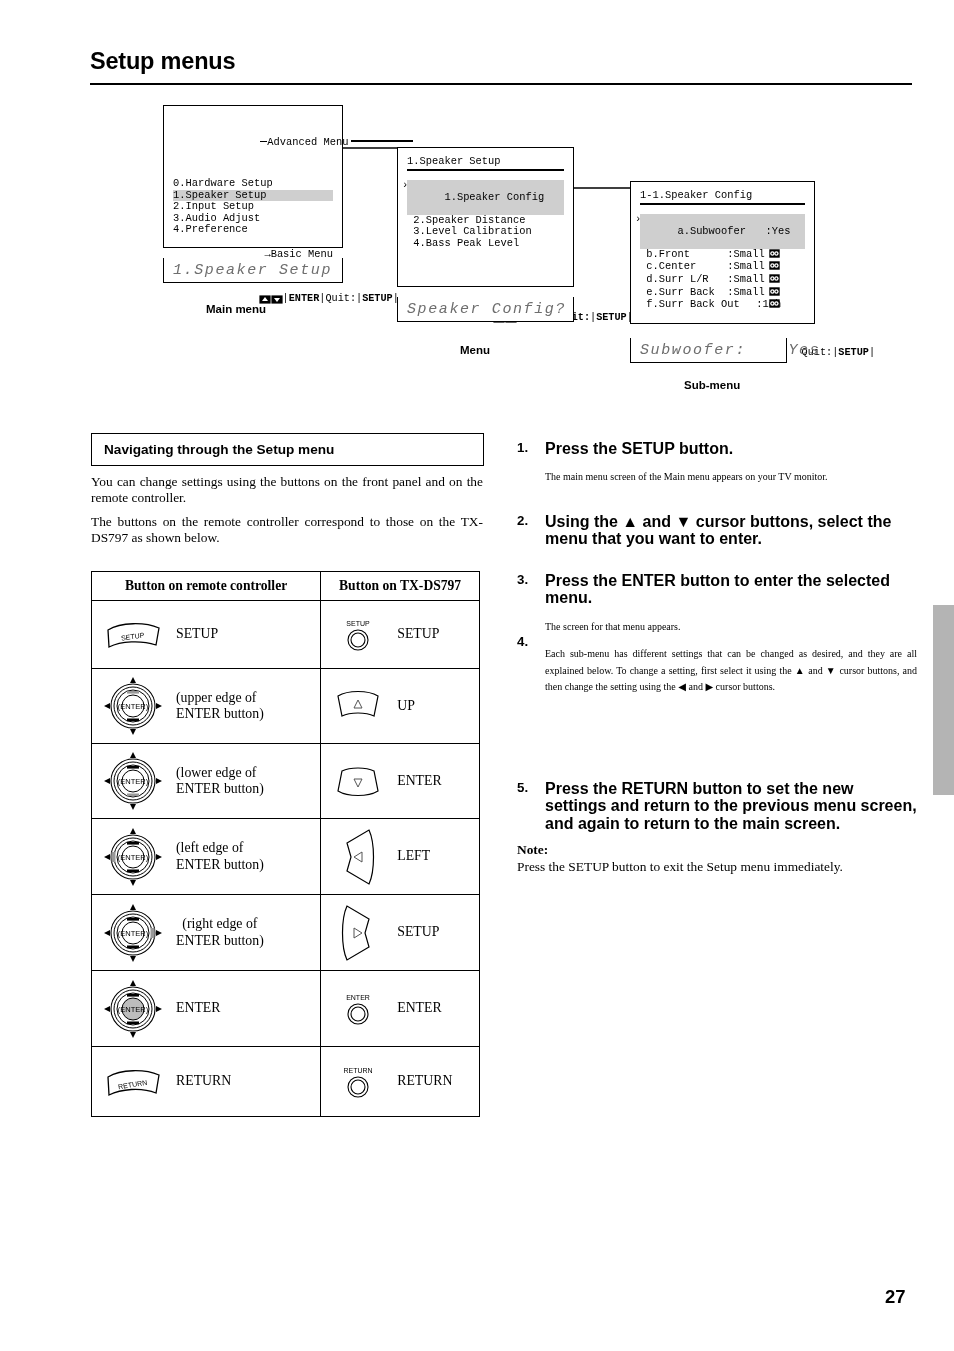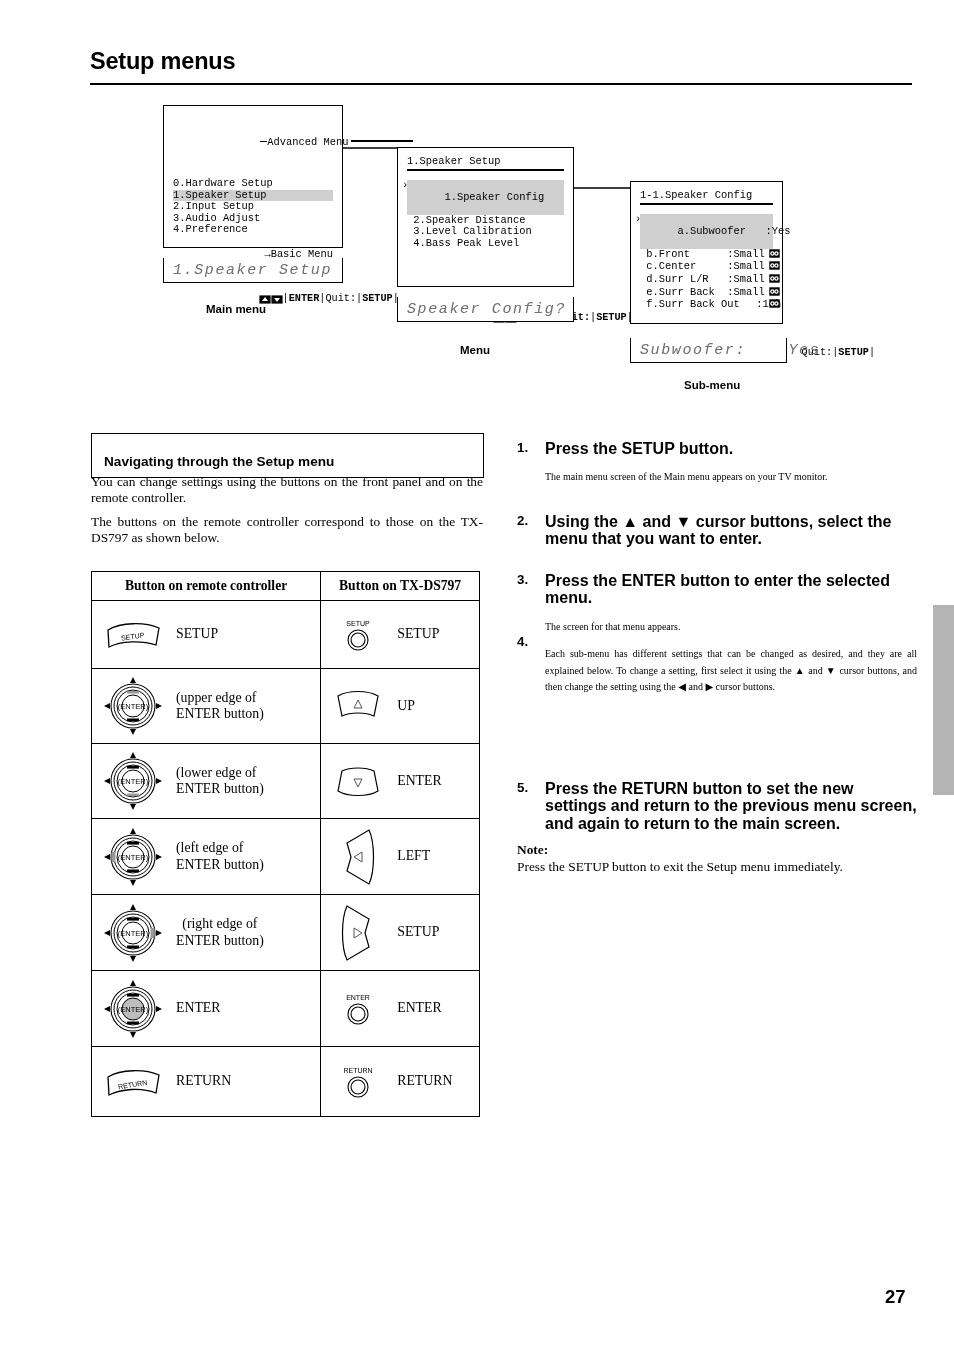--- a/index.html
+++ b/index.html
@@ -78,21 +78,21 @@
   .conn { position:absolute; }
   .conn line, .conn path { stroke:#000; stroke-width:1.4; fill:none; }
 
   
   .sect-box {
     position:absolute;
     border:1.5px solid #000;
     font-family:"Liberation Sans", sans-serif;
     font-weight:bold;
     font-size:13.6px;
-    padding:20px 10px 8px 12px;
+    padding:8px 10px 8px 12px;
   }
 
   
   .bodytext {
     position:absolute;
     font-family:"Liberation Serif", serif;
     font-size:13.4px;
     line-height:16.4px;
     text-align:justify;
   }
@@ -230,21 +230,21 @@
             <path d="M6 2 l3 4 H3 z" fill="#fff"></path>
           </svg><svg width="12" height="9" viewBox="0 0 12 9">
             <rect x="0.4" y="0.4" width="11.2" height="8.2" fill="#000"></rect>
             <path d="M6 7 l3 -4 H3 z" fill="#fff"></path>
           </svg></span><span>|</span><b>ENTER</b><span>|</span><b>Quit:</b><span>|</span><b>SETUP</b><span>|</span>
     </div>
   </div>
   <div class="lcd" style="left:397px; top:297px; width:177px;">Speaker Config?</div>
   <div class="cap" style="left:460px; top:344px;">Menu</div>
 
-  <div class="osd" style="left:630px; top:181px; width:153px; height:143px;">
+  <div class="osd" style="left:630px; top:181px; width:185px; height:143px;">
     <div class="hdr">1-1.Speaker Config</div>
     <div class="dbl-rule" style="height:2px;"></div>
     <div style="height:9px;"></div>
 
     <div class="osd-row hl" style="position:relative;">
       <span style="position:absolute;left:-5px;top:0;">›</span><span style="display:inline-block;width:88px;">a.Subwoofer</span><span>:Yes</span>
     </div>
     <div class="osd-row">&nbsp;<span style="display:inline-block;width:81px;">b.Front</span><span style="display:inline-block;width:42px;">:Small</span><span class="spk-ic"><svg width="11" height="9" viewBox="0 0 11 9">
             <rect x="0.3" y="0.3" width="10.4" height="8.4" fill="#000"></rect>
             <circle cx="3.4" cy="4.5" r="2.2" fill="#fff"></circle>

